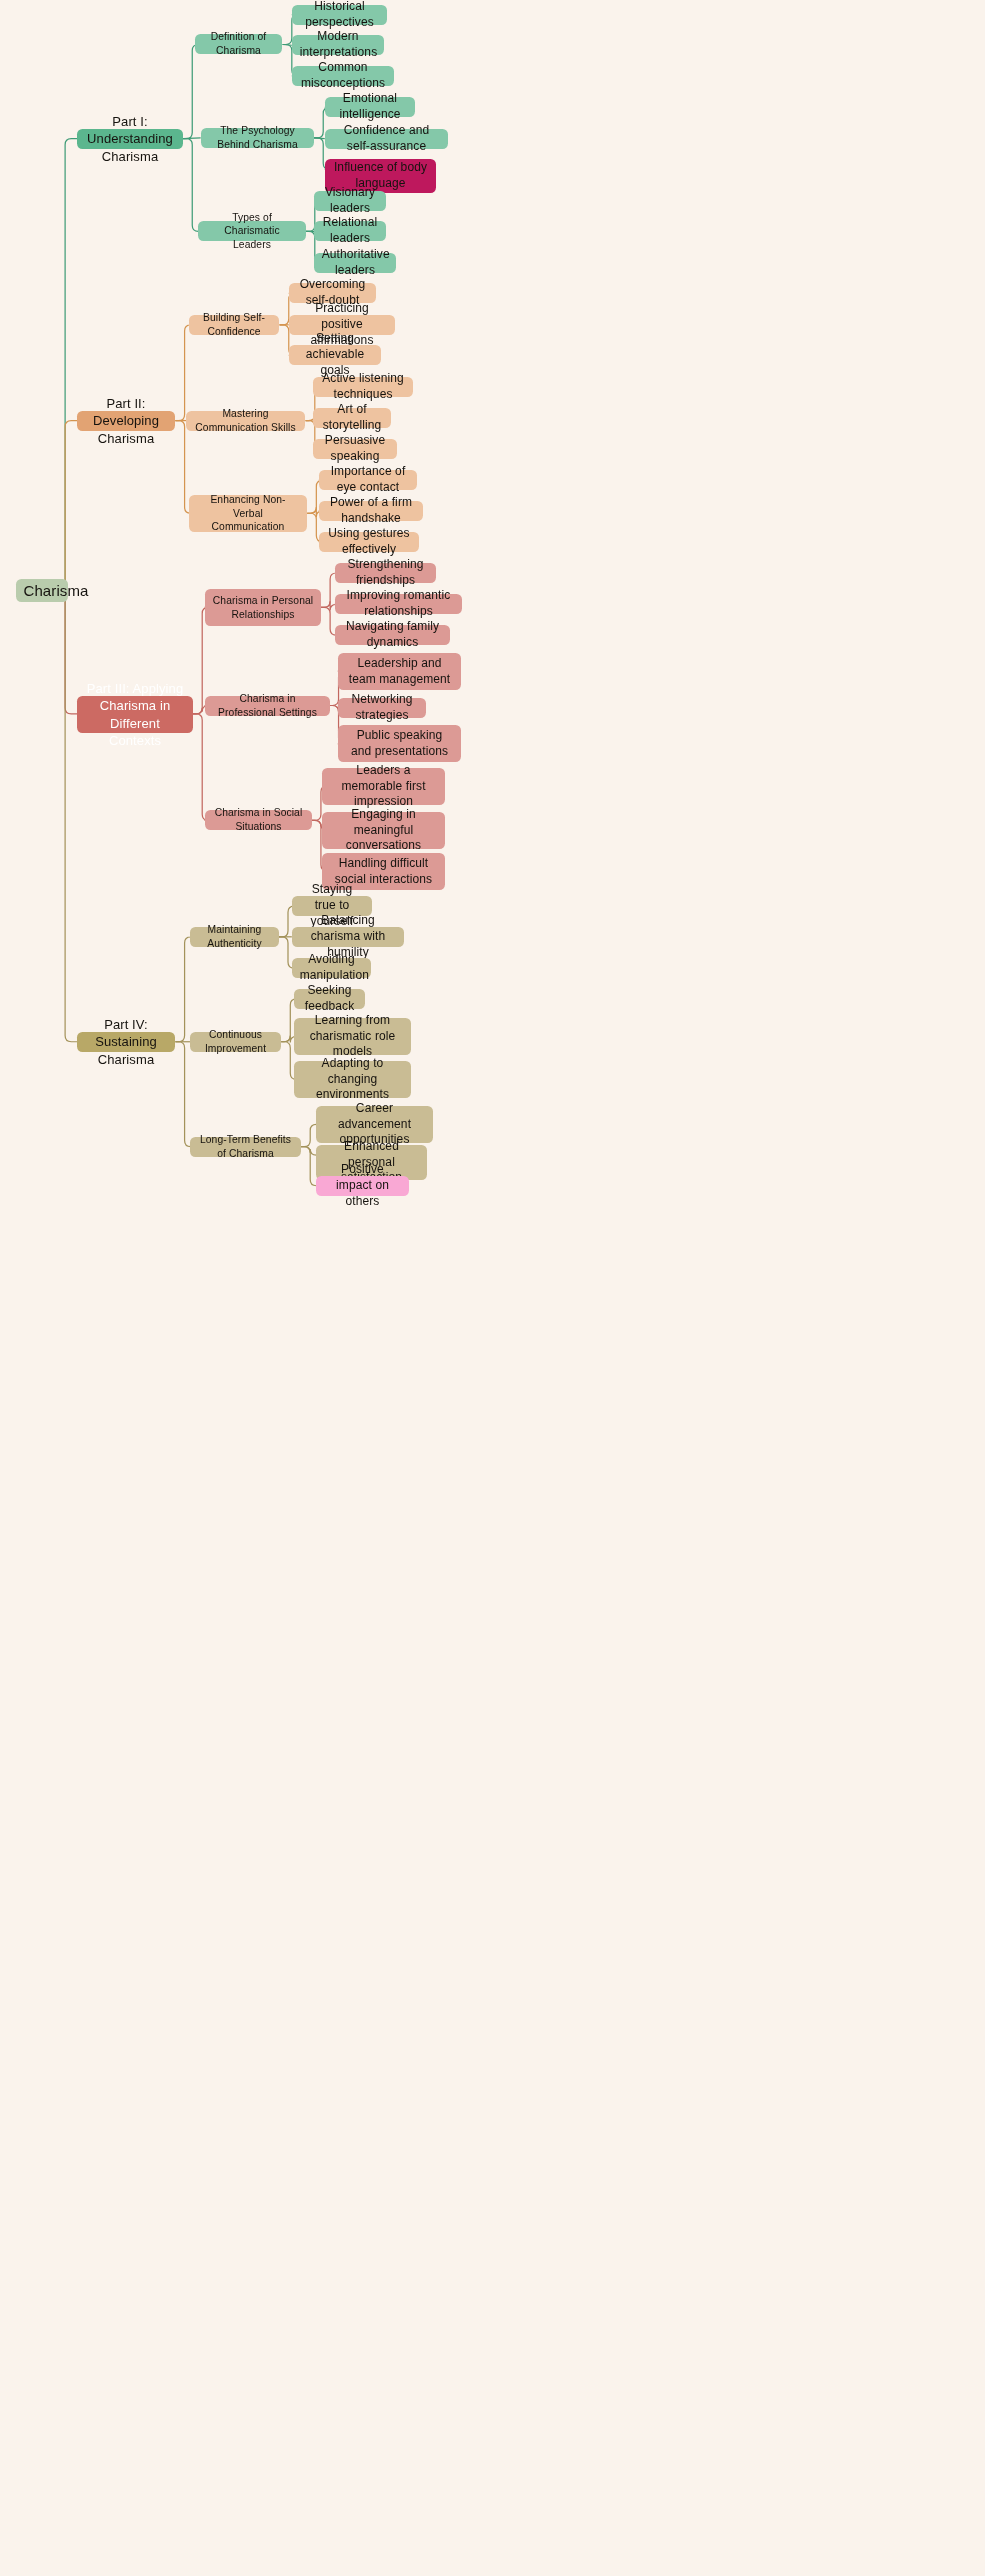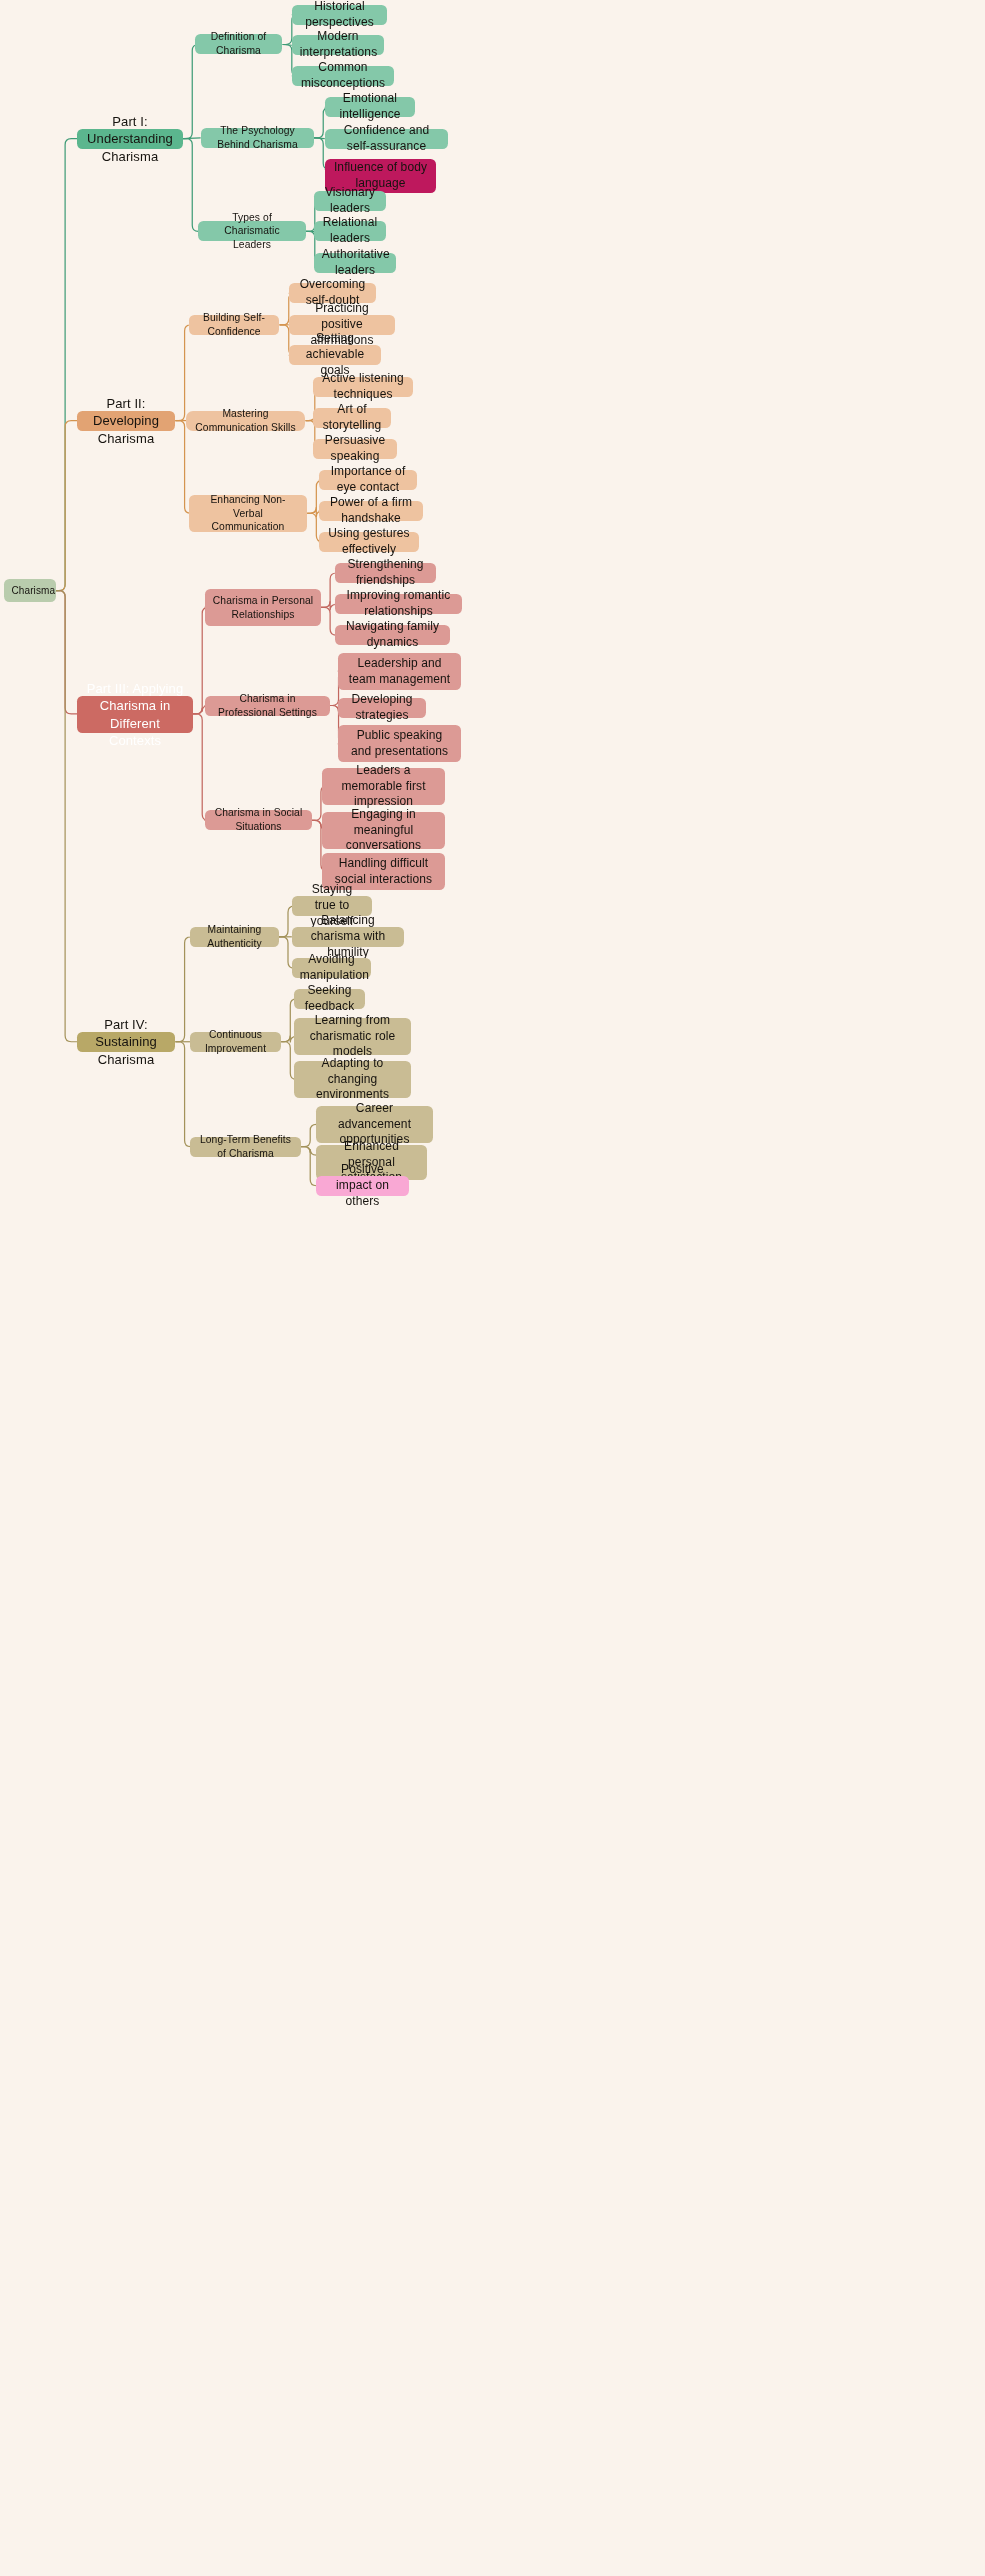--- a/index.html
+++ b/index.html
@@ -28,21 +28,21 @@
     justify-content: center;
     text-align: center;
     border-radius: 5.4px;
     color: #16130f;
     line-height: 1.32;
     padding: 3.1px 7.7px;
     z-index: 2;
     letter-spacing: 0.1px;
   }
   .node-label { display: block; width: 100%; }
-  .root   { font-size: 10px; }
+  .root   { font-size: 15px; margin-left: 12px; }
   .lvl1   { font-size: 13px; }
   .lvl2   { font-size: 10.3px; }
   .lvl3   { font-size: 12px; }
   .white-text { color: #ffffff; }
 </style>
 </head>
 <body>
 
 <div id="canvas">
   <svg id="edges" viewBox="0 0 1286 3363" width="985" height="2576">
@@ -150,21 +150,21 @@
       </div>
       <div class="node lvl3" style="left: 289px; top: 283px; width: 87px; height: 20px; background: rgb(238, 195, 160);">
         <span class="node-label">Overcoming self-doubt</span>
       </div>
       <div class="node lvl3" style="left: 289px; top: 315px; width: 106px; height: 20px; background: rgb(238, 195, 160);">
         <span class="node-label">Practicing positive affirmations</span>
       </div>
       <div class="node lvl3" style="left: 289px; top: 345px; width: 92px; height: 20px; background: rgb(238, 195, 160);">
         <span class="node-label">Setting achievable goals</span>
       </div>
-      <div class="node lvl2" style="left: 186px; top: 411px; width: 119px; height: 20px; background: rgb(238, 195, 160); border-radius: 7px;">
+      <div class="node lvl2" style="left: 186px; top: 411px; width: 119px; height: 20px; background: rgb(238, 195, 160);">
         <span class="node-label">Mastering Communication Skills</span>
       </div>
       <div class="node lvl3" style="left: 313px; top: 377px; width: 100px; height: 20px; background: rgb(238, 195, 160);">
         <span class="node-label">Active listening techniques</span>
       </div>
       <div class="node lvl3" style="left: 313px; top: 408px; width: 78px; height: 20px; background: rgb(238, 195, 160);">
         <span class="node-label">Art of storytelling</span>
       </div>
       <div class="node lvl3" style="left: 313px; top: 439px; width: 84px; height: 20px; background: rgb(238, 195, 160);">
         <span class="node-label">Persuasive speaking</span>
@@ -196,21 +196,21 @@
       <div class="node lvl3" style="left: 335px; top: 625px; width: 115px; height: 20px; background: rgb(220, 154, 149);">
         <span class="node-label">Navigating family dynamics</span>
       </div>
       <div class="node lvl2" style="left: 205px; top: 696px; width: 125px; height: 20px; background: rgb(220, 154, 149);">
         <span class="node-label">Charisma in Professional Settings</span>
       </div>
       <div class="node lvl3" style="left: 338px; top: 653px; width: 123px; height: 37px; background: rgb(220, 154, 149);">
         <span class="node-label">Leadership and team management</span>
       </div>
       <div class="node lvl3" style="left: 338px; top: 698px; width: 88px; height: 20px; background: rgb(220, 154, 149);">
-        <span class="node-label">Developing strategies</span>
+        <span class="node-label">Networking strategies</span>
       </div>
       <div class="node lvl3" style="left: 338px; top: 725px; width: 123px; height: 37px; background: rgb(220, 154, 149);">
         <span class="node-label">Public speaking and presentations</span>
       </div>
       <div class="node lvl2" style="left: 205px; top: 810px; width: 107px; height: 20px; background: rgb(220, 154, 149);">
         <span class="node-label">Charisma in Social Situations</span>
       </div>
       <div class="node lvl3" style="left: 322px; top: 768px; width: 123px; height: 37px; background: rgb(220, 154, 149);">
         <span class="node-label">Leaders a memorable first impression</span>
       </div>

